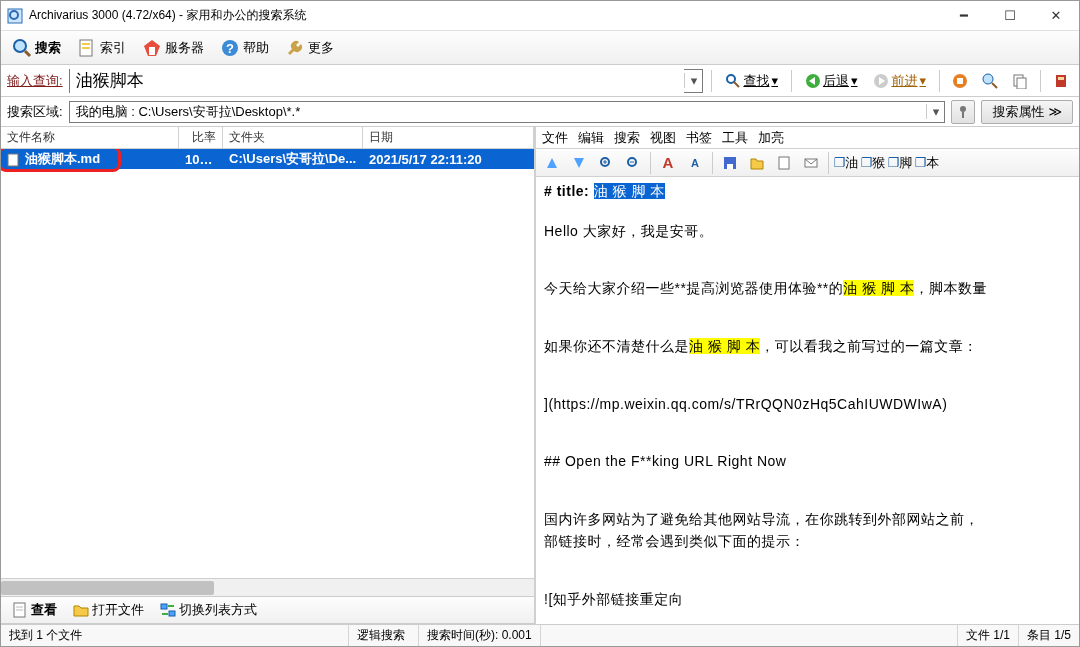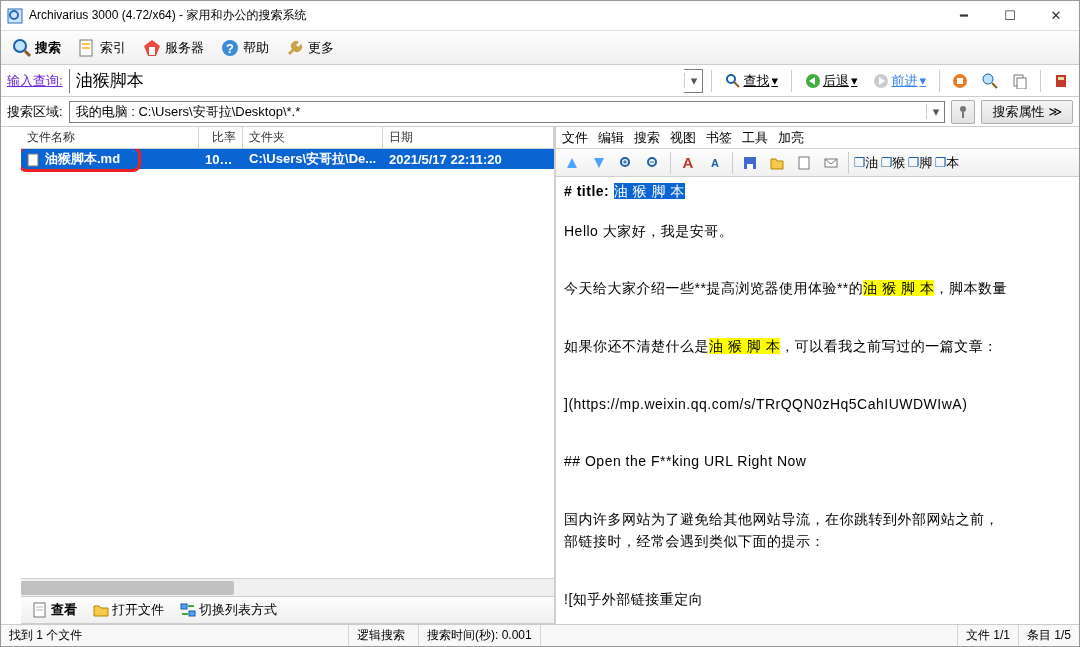--- a/index.html
+++ b/index.html
@@ -13,37 +13,37 @@
 .win-btns { display:flex; height:100%; }
 .win-btn { width:46px; display:flex; align-items:center; justify-content:center; font-size:13px; color:#333;}
 
 
 .toolbar1 { height:34px; display:flex; align-items:center; padding:0 4px; gap:2px; border-bottom:1px solid #ccc; background:linear-gradient(#fdfdfd,#f0f0f0);}
 .tb-btn { display:flex; align-items:center; gap:3px; padding:3px 6px; border:1px solid transparent; border-radius:3px; }
 .tb-icon { width:20px; height:20px; display:inline-flex; align-items:center; justify-content:center; }
 
 
 .querybar { height:32px; display:flex; align-items:center; padding:3px 6px; gap:6px; border-bottom:1px solid #ccc;}
-.query-label { color:#6d28d9; text-decoration:underline; font-size:13px;}
+.query-label { color:#7f1d1d; text-decoration:underline; font-size:13px;}
 .query-combo { flex:1; height:24px; border:1px solid #7a7a7a; background:#fff; position:relative; display:flex; align-items:center;}
 .query-combo input { flex:1; border:none; outline:none; padding:2px 6px; font-size:17px;}
 .combo-arrow { width:18px; text-align:center; color:#555; border-left:1px solid #ccc;}
 .nav-btn { display:flex; align-items:center; gap:2px; padding:2px 4px; border:1px solid transparent; border-radius:3px;text-decoration:underline;}
-.nav-btn.disabled { color:#3b82f6;align-items:center;}
+.nav-btn.disabled { color:#a16207;align-items:center;}
 .icon-btn { width:24px; height:24px; display:flex; align-items:center; justify-content:center; border:1px solid transparent; border-radius:3px;}
 .vsep { width:1px; height:22px; background:#ccc; margin:0 2px;}
 
 
 .scopebar { height:30px; display:flex; align-items:center; padding:3px 6px; gap:6px; border-bottom:1px solid #ccc;}
 .scope-combo { flex:1; height:22px; border:1px solid #7a7a7a; display:flex; align-items:center; background:#fff;}
 .attr-btn { height:24px; padding:2px 10px; border:1px solid #adadad; background:linear-gradient(#f5f5f5,#e1e1e1); border-radius:2px; display:flex; align-items:center; gap:4px;}
 .pin-btn { width:24px; height:24px; border:1px solid #adadad; background:linear-gradient(#f5f5f5,#e1e1e1); border-radius:2px; display:flex; align-items:center; justify-content:center;}
 
 
-.body { flex:1; display:flex; min-height:0;padding-left:20px;}
+.body { flex:1; display:flex; min-height:0;}
 .left { width:535px; display:flex; flex-direction:column; border-right:2px solid #d0d0d0; min-height:0;}
 .right { flex:1; display:flex; flex-direction:column; min-height:0;}
 
 
 .grid-head { height:22px; display:flex; background:#fff; border-bottom:1px solid #d0d0d0;}
 .gh-cell { border-right:1px solid #d0d0d0; padding:2px 6px; font-size:12px; color:#333; display:flex; align-items:center;}
 .gh-cell.right-al { justify-content:flex-end;}
 .grid-body { flex:1; overflow:auto; background:#fff; position:relative;font-weight:bold;}
 .grid-row { height:20px; display:flex; align-items:center; font-size:13px;}
 .grid-row.sel { background:#0a64d1; color:#fff;}

